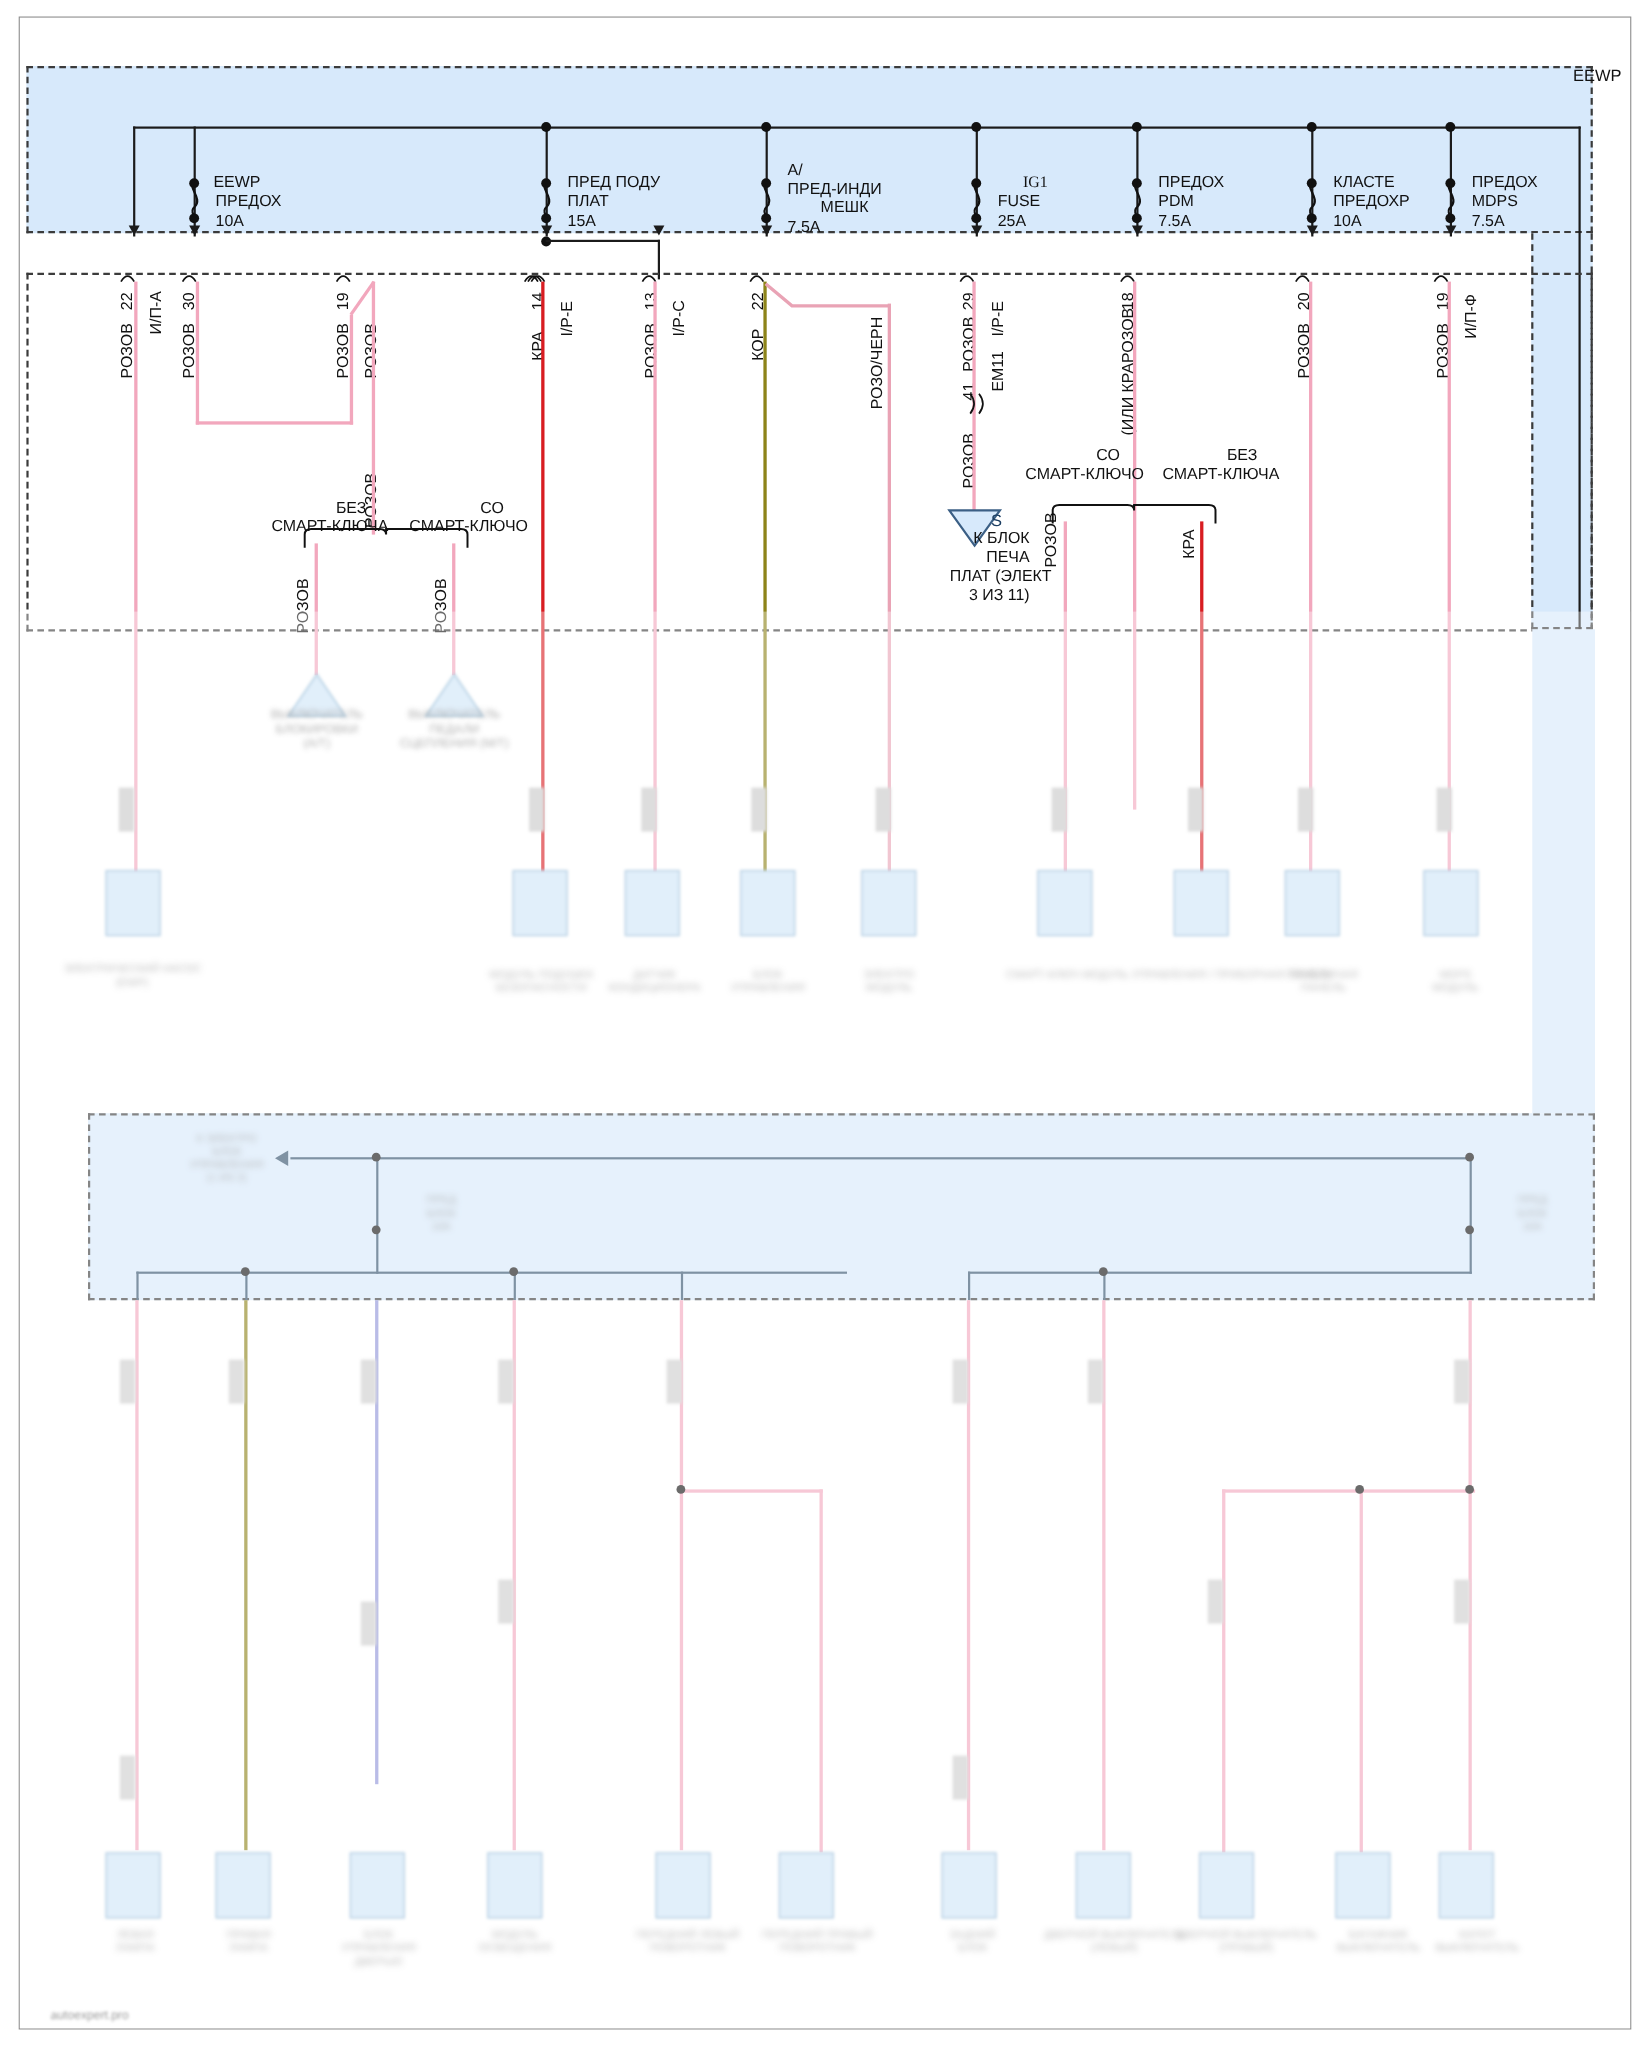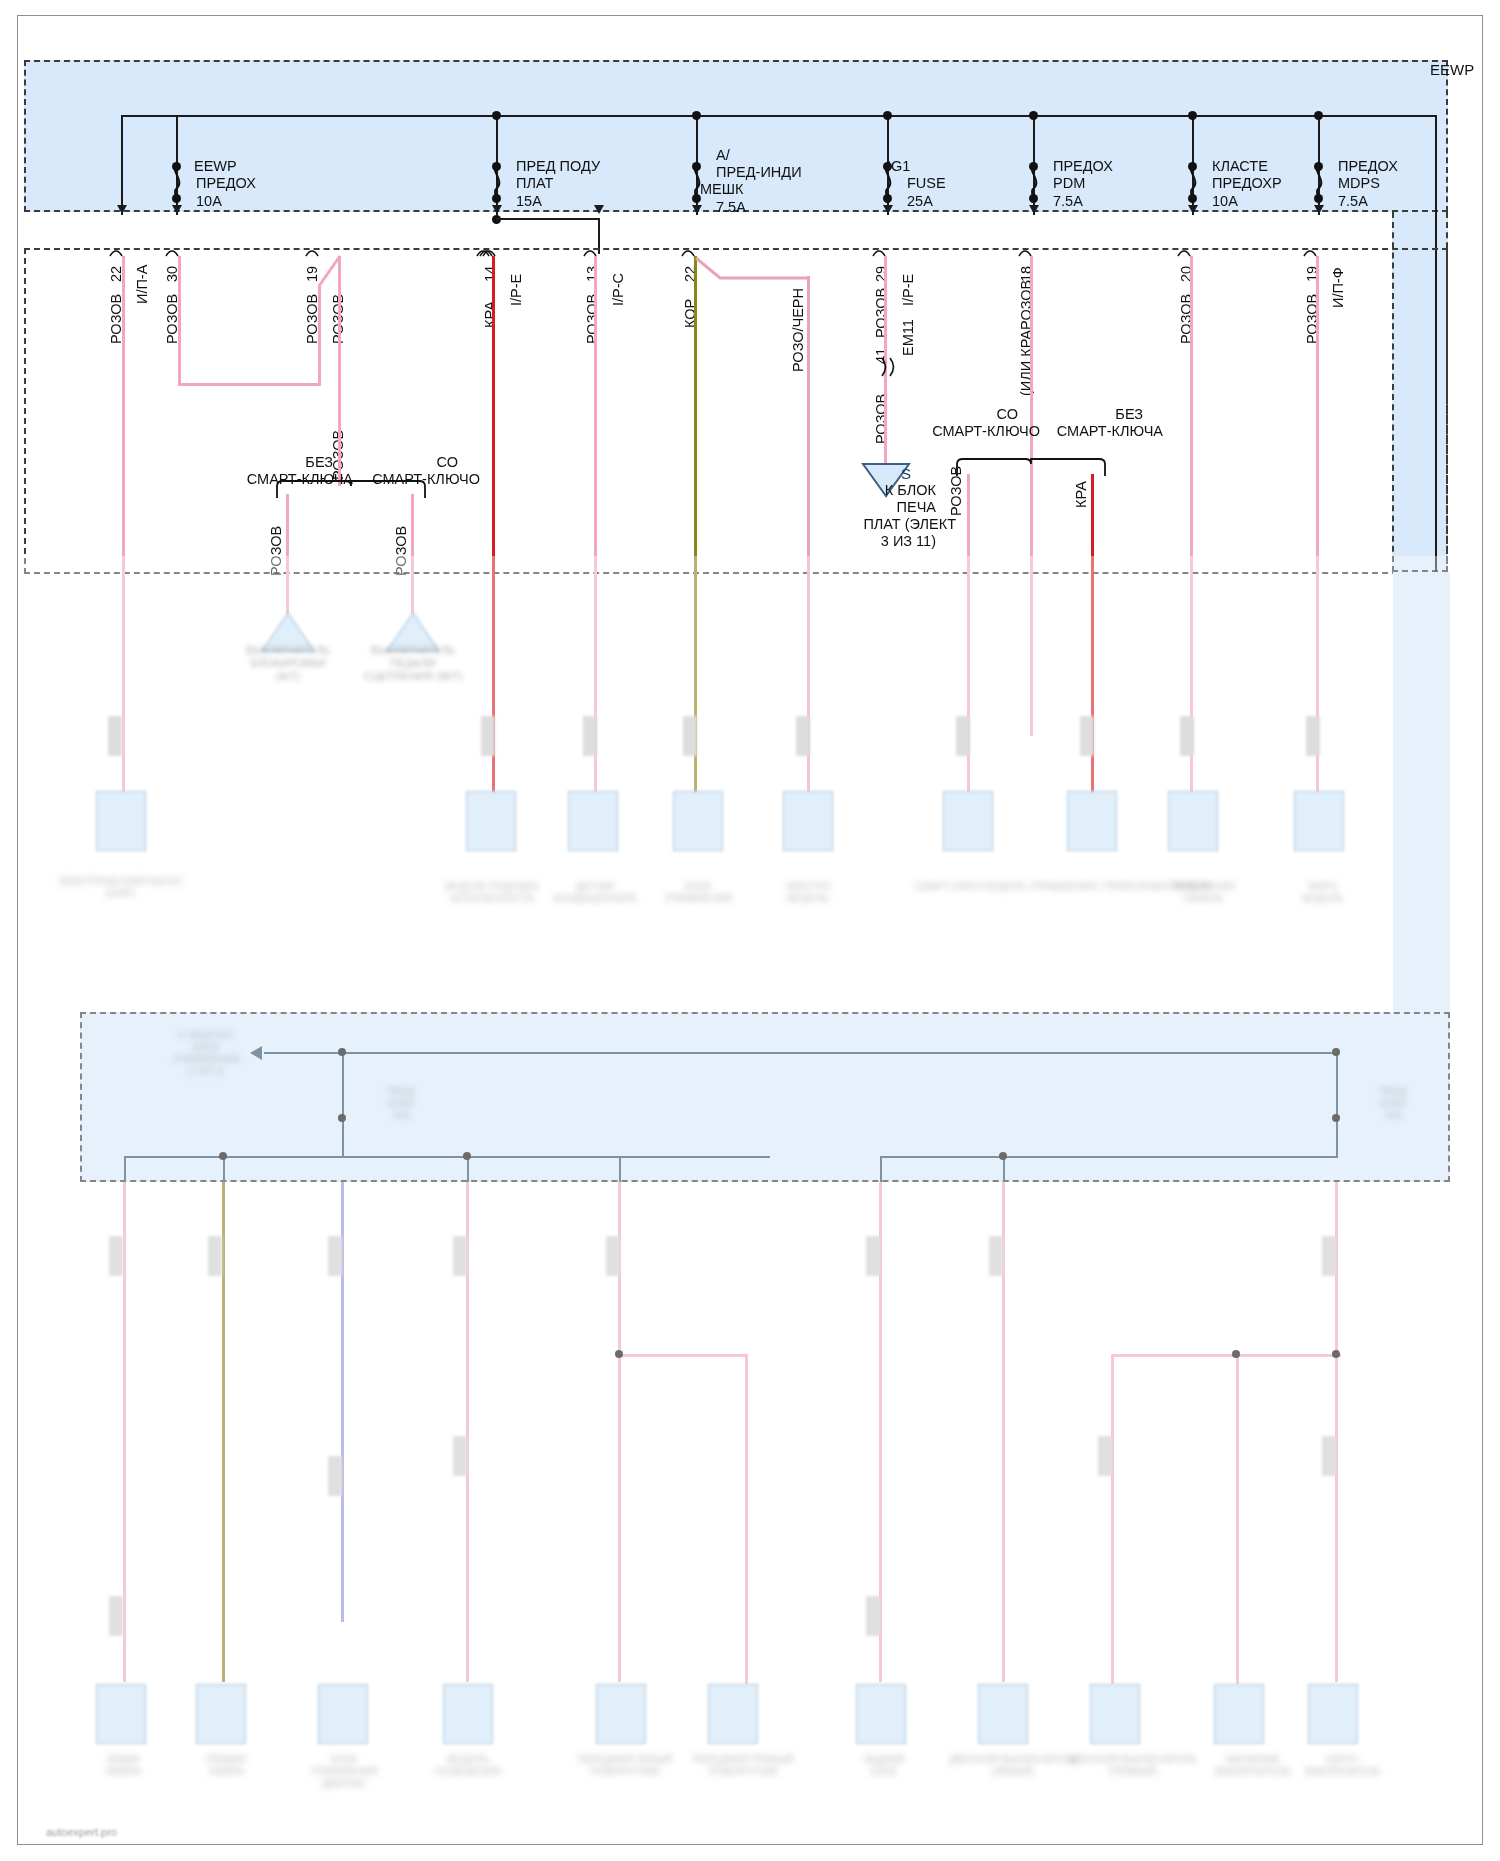--- a/index.html
+++ b/index.html
@@ -85,31 +85,31 @@
 
   <div class="abs vline" style="left:678px;top:99px;height:100px;"></div>
   <div class="node" style="left:674px;top:95px;"></div>
   <div class="node" style="left:674px;top:146px;"></div>
   <div class="node" style="left:674px;top:178px;"></div>
   <svg class="abs" style="left:670px;top:146px;" width="18" height="38" viewBox="0 0 18 38">
     <path d="M9 2 C 1 8, 17 18, 9 26 C 4 30, 9 34, 9 36" fill="none" stroke="#111" stroke-width="2"></path>
   </svg>
   <div class="lbl" style="left:698px;top:131px;">А/</div>
   <div class="lbl" style="left:698px;top:148px;">ПРЕД-ИНДИ</div>
-  <div class="lbl" style="left:682px;top:165px;">МЕШК</div>
+  <div class="lbl" style="left:728px;top:165px;">МЕШК</div>
   <div class="lbl" style="left:698px;top:183px;">7.5A</div>
 
   <div class="abs vline" style="left:869px;top:99px;height:100px;"></div>
   <div class="node" style="left:865px;top:95px;"></div>
   <div class="node" style="left:865px;top:146px;"></div>
   <div class="node" style="left:865px;top:178px;"></div>
   <svg class="abs" style="left:861px;top:146px;" width="18" height="38" viewBox="0 0 18 38">
     <path d="M9 2 C 1 8, 17 18, 9 26 C 4 30, 9 34, 9 36" fill="none" stroke="#111" stroke-width="2"></path>
   </svg>
-  <div class="lbl" style="left:869px;top:142px;">IG1</div>
+  <div class="lbl" style="left:912px;top:142px;font-family:Liberation Serif, serif;">IG1</div>
   <div class="lbl" style="left:889px;top:159px;">FUSE</div>
   <div class="lbl" style="left:889px;top:177px;">25A</div>
 
   <div class="abs vline" style="left:1015px;top:99px;height:100px;"></div>
   <div class="node" style="left:1011px;top:95px;"></div>
   <div class="node" style="left:1011px;top:146px;"></div>
   <div class="node" style="left:1011px;top:178px;"></div>
   <svg class="abs" style="left:1007px;top:146px;" width="18" height="38" viewBox="0 0 18 38">
     <path d="M9 2 C 1 8, 17 18, 9 26 C 4 30, 9 34, 9 36" fill="none" stroke="#111" stroke-width="2"></path>
   </svg>

